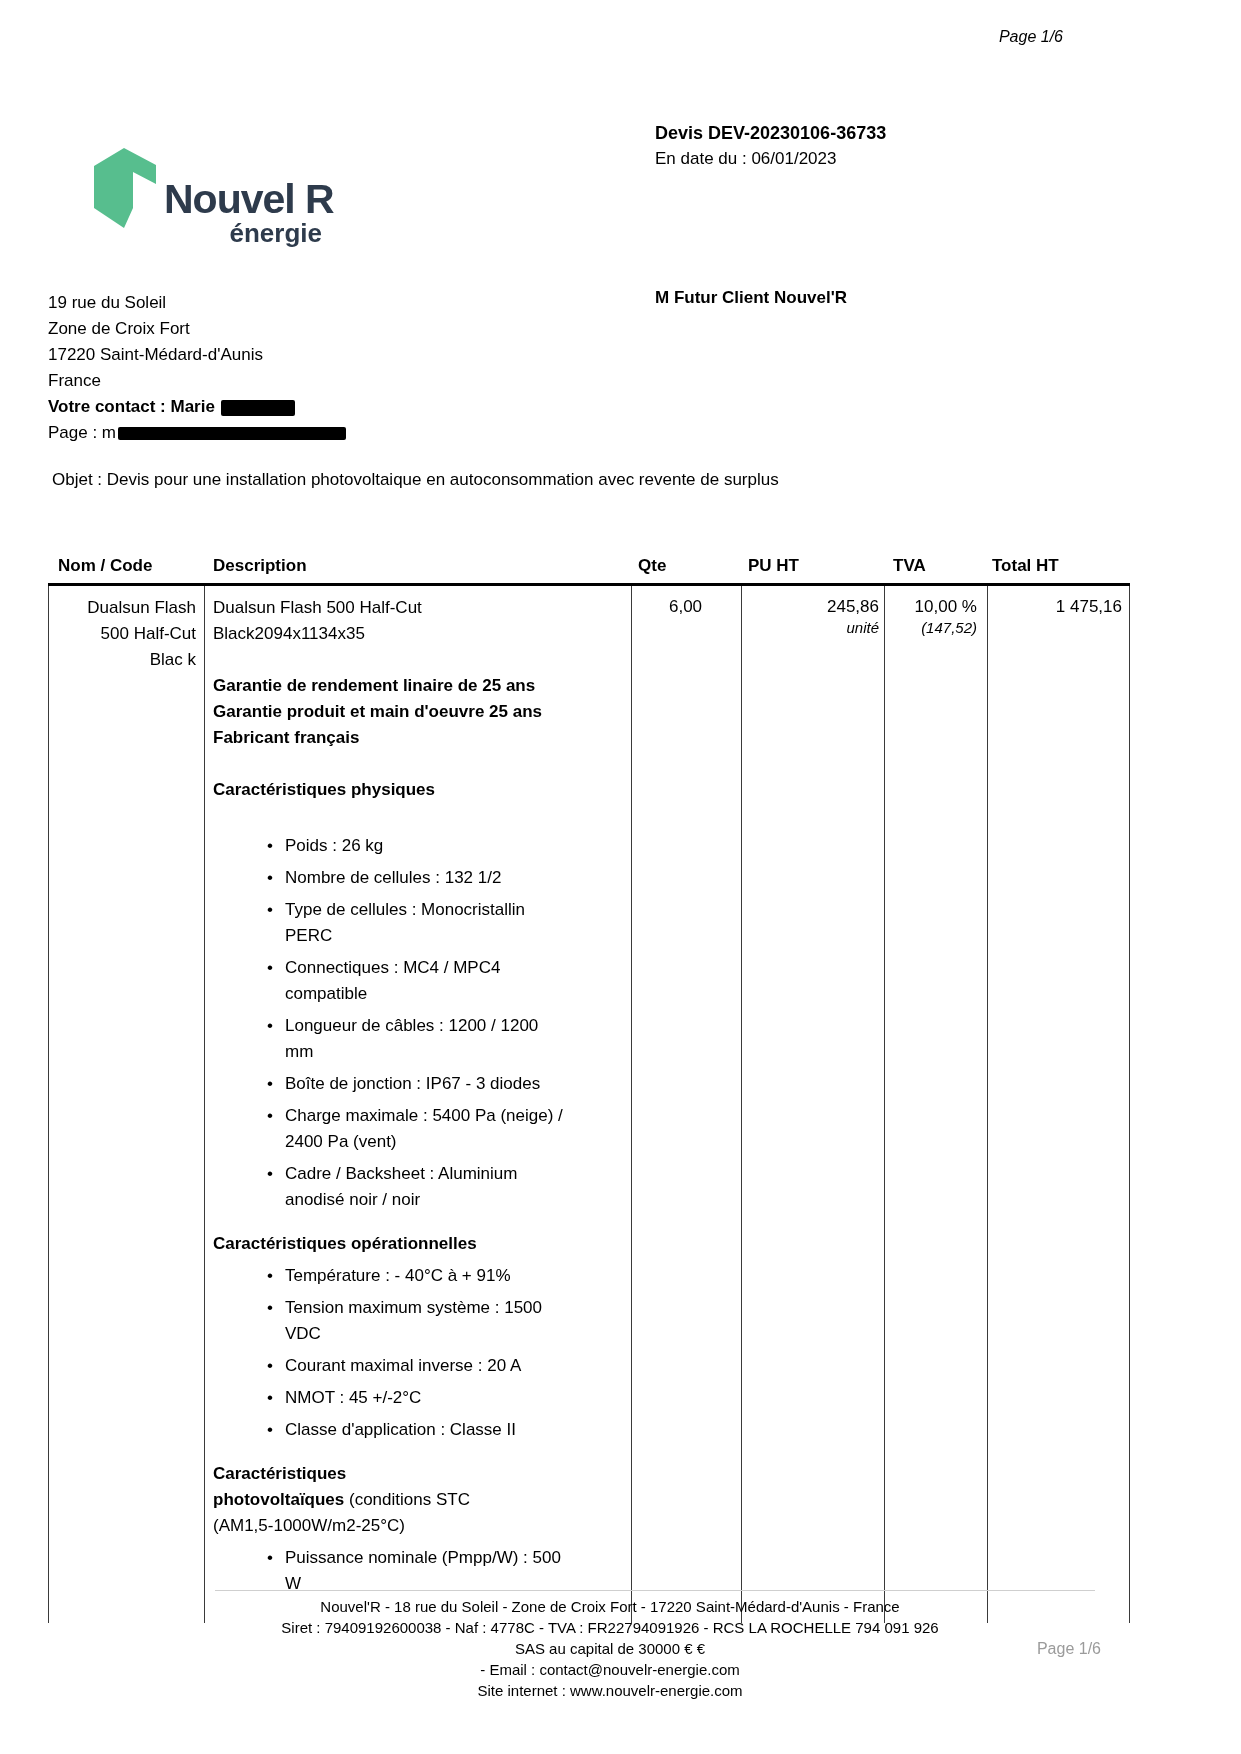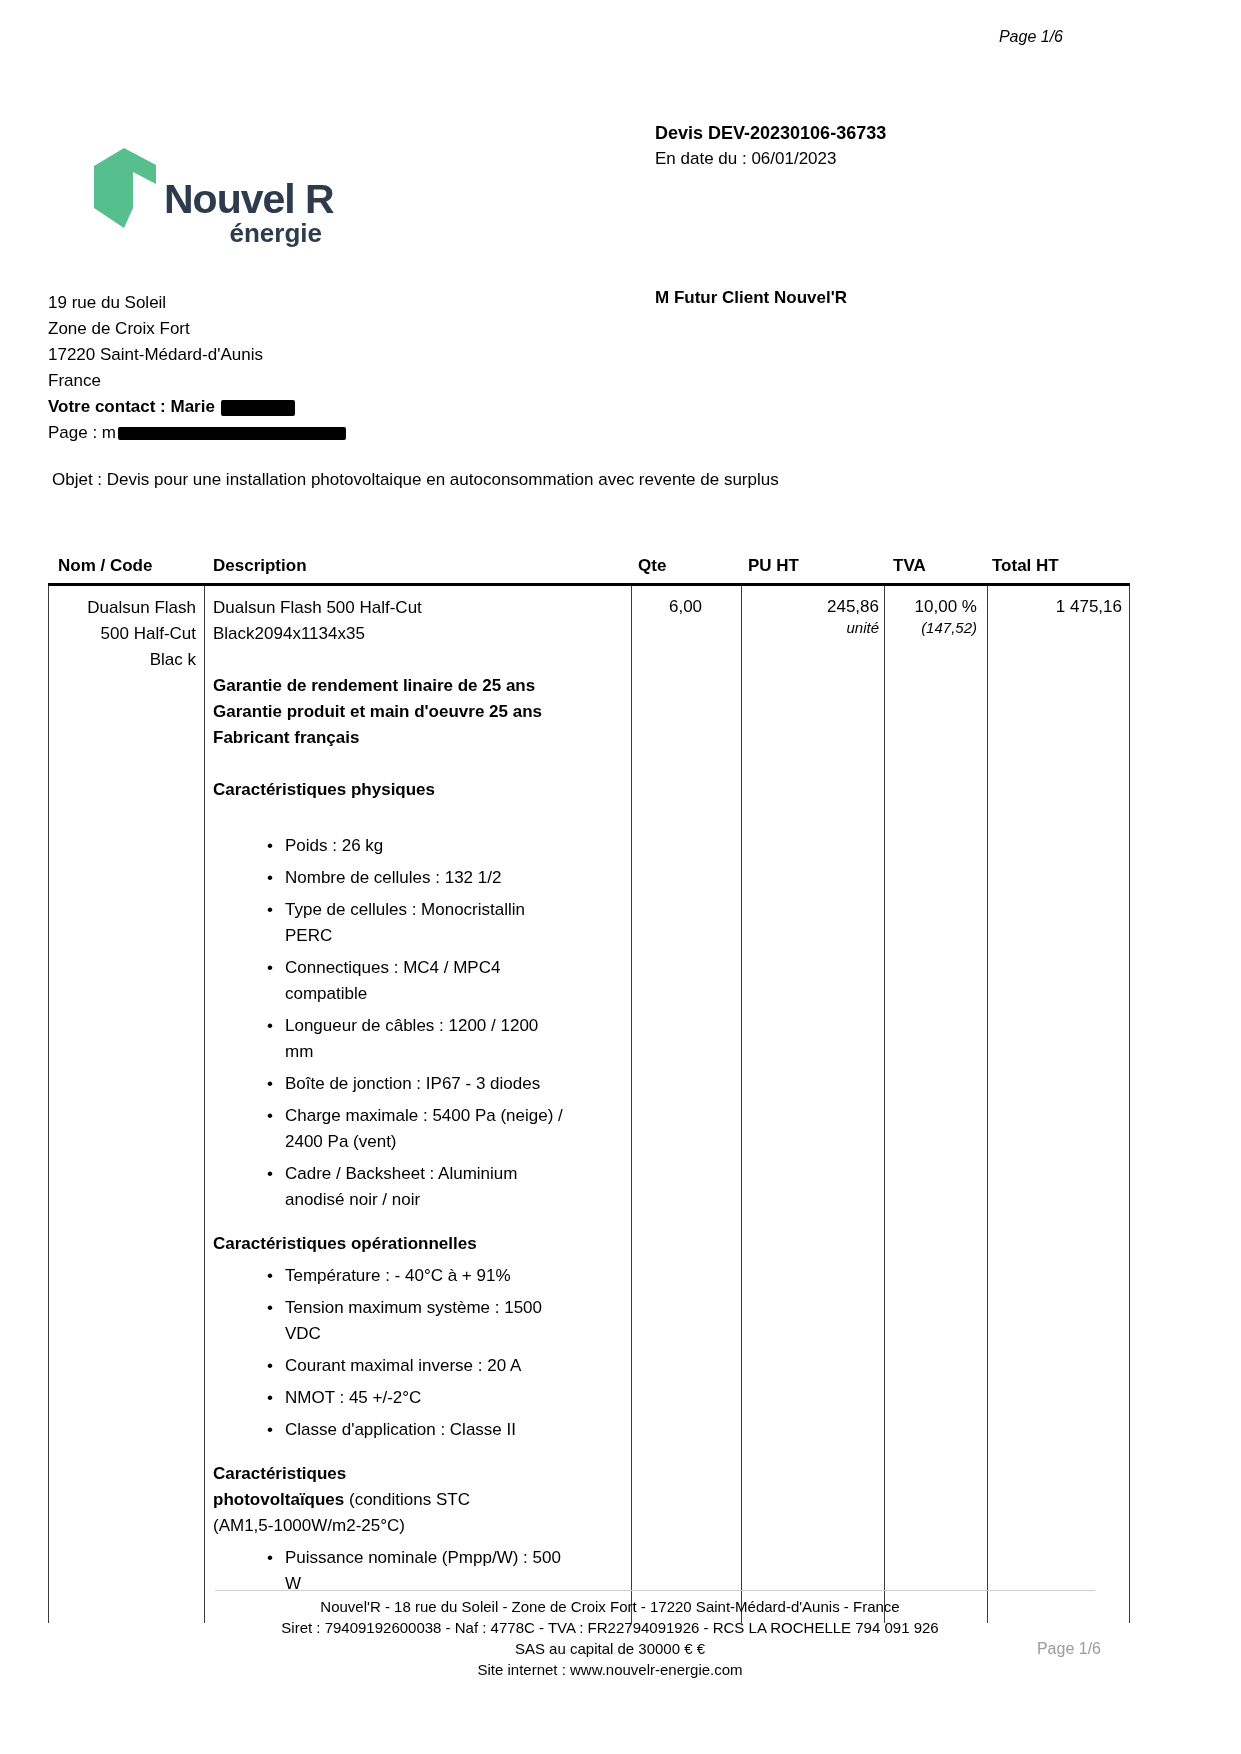--- a/index.html
+++ b/index.html
@@ -193,17 +193,18 @@
         <div class="val">1 475,16</div>
       </div>
     </div>
   </div>
 
   <div class="abs footer-sep"></div>
   <div class="abs footer-text">
       <div class="footer-line">Nouvel'R - 18 rue du Soleil - Zone de Croix Fort - 17220 Saint-Médard-d'Aunis - France</div>
       <div class="footer-line">Siret : 79409192600038 - Naf : 4778C - TVA : FR22794091926 - RCS LA ROCHELLE 794 091 926</div>
       <div class="footer-line">SAS au capital de 30000 € €</div>
+      <div class="footer-line">- Email : contact@nouvelr-energie.com</div>
       <div class="footer-line">Site internet : www.nouvelr-energie.com</div>
     </div>
   <div class="abs bottom-page">Page 1/6</div>
 
 </div>
 
 </body></html>

